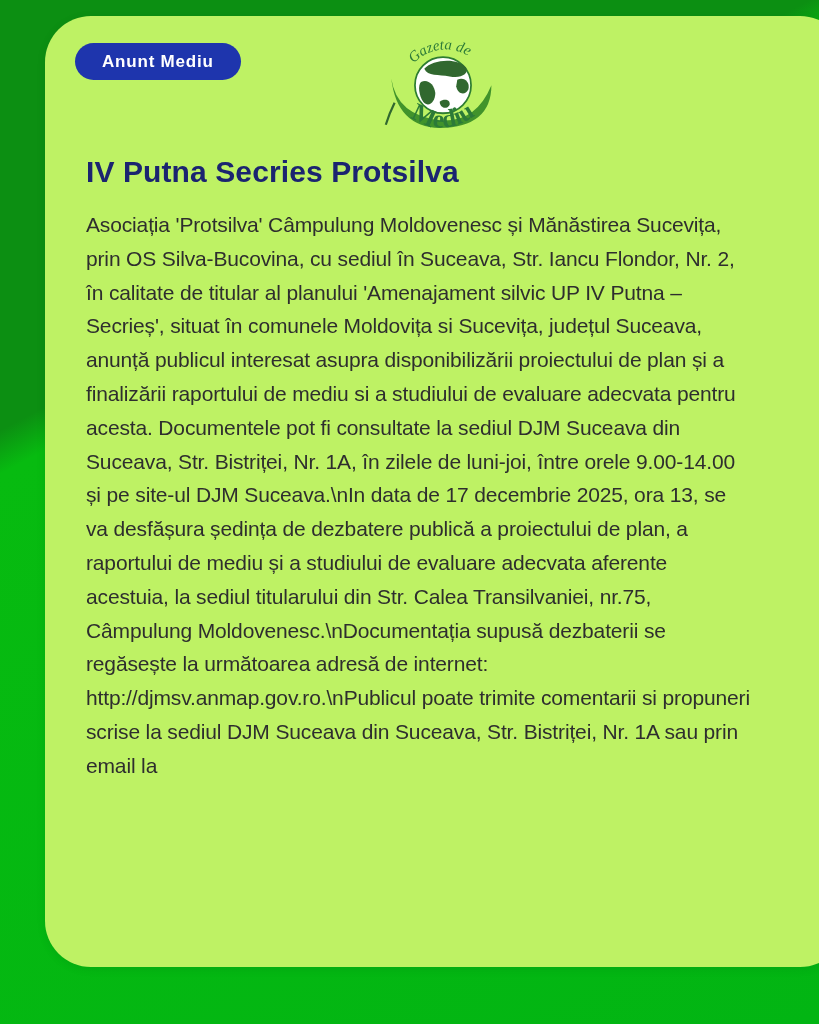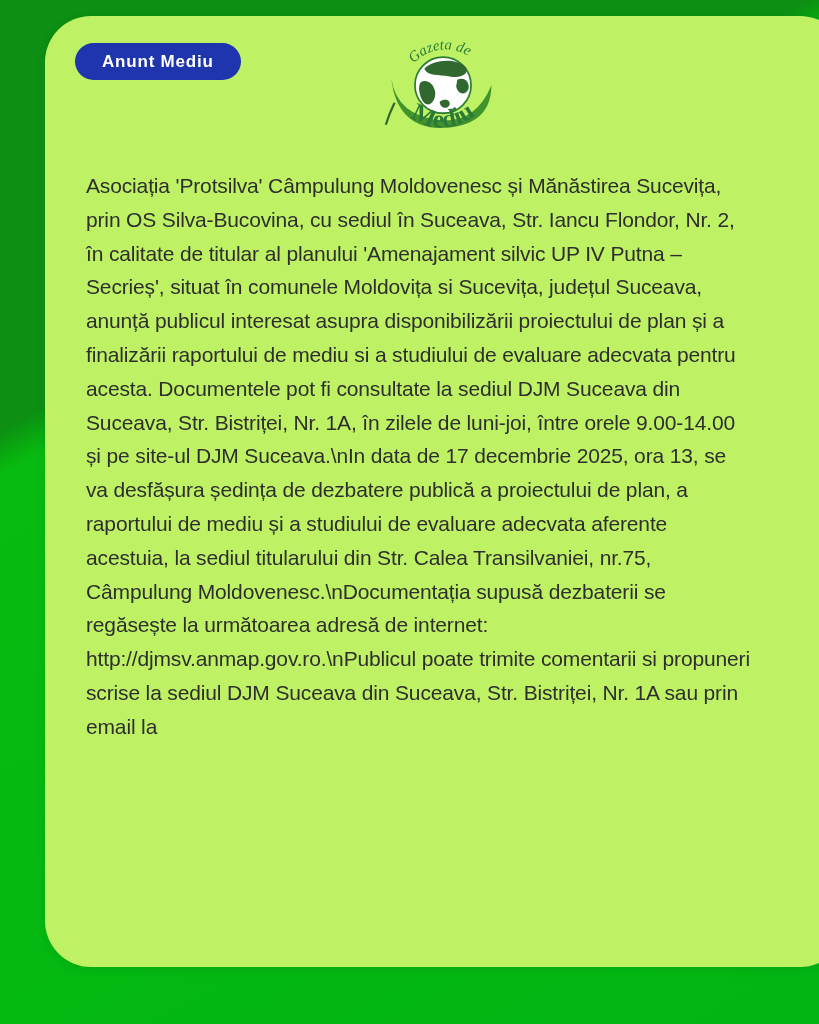--- a/index.html
+++ b/index.html
@@ -57,21 +57,21 @@
   h1.title {
     margin: 4px 0 0 0;
     width: 562px;
     color: #1b2470;
     font-size: 30px;
     line-height: 47px;
     font-weight: 800;
     letter-spacing: 0.1px;
   }
   p.body-text {
-    margin: 25px 0 0 0;
+    margin: 13px 0 0 0;
     width: 665px;
     color: #2e2e2e;
     font-size: 21px;
     line-height: 33.8px;
     letter-spacing: -0.15px;
   }
 </style>
 </head>
 <body>
 
@@ -105,19 +105,20 @@
           <path id="lg-arc-bot" d="M10,72 Q50,110 90,70" fill="none"></path>
           <text class="logo-text" font-size="23" font-weight="bold">
             <textPath href="#lg-arc-bot" startOffset="50%" text-anchor="middle">Mediu</textPath>
           </text>
         </svg>
       </div>
     </div>
 
     <div class="content">
       <h1 class="title">
+        <div>IV Putna Secries Protsilva</div>
       </h1>
 
       <p class="body-text">Asociația 'Protsilva' Câmpulung Moldovenesc și Mănăstirea Sucevița, prin OS Silva-Bucovina, cu sediul în Suceava, Str. Iancu Flondor, Nr. 2, în calitate de titular al planului 'Amenajament silvic UP IV Putna – Secrieș', situat în comunele Moldovița si Sucevița, județul Suceava, anunță publicul interesat asupra disponibilizării proiectului de plan și a finalizării raportului de mediu si a studiului de evaluare adecvata pentru acesta. Documentele pot fi consultate la sediul DJM Suceava din Suceava, Str. Bistriței, Nr. 1A, în zilele de luni-joi, între orele 9.00-14.00 și pe site-ul DJM Suceava.\nIn data de 17 decembrie 2025, ora 13, se va desfășura ședința de dezbatere publică a proiectului de plan, a raportului de mediu și a studiului de evaluare adecvata aferente acestuia, la sediul titularului din Str. Calea Transilvaniei, nr.75, Câmpulung Moldovenesc.\nDocumentația supusă dezbaterii se regăsește la următoarea adresă de internet: http://djmsv.anmap.gov.ro.\nPublicul poate trimite comentarii si propuneri scrise la sediul DJM Suceava din Suceava, Str. Bistriței, Nr. 1A sau prin email la</p>
     </div>
 
   </div>
 </div>
 
 </body></html>

